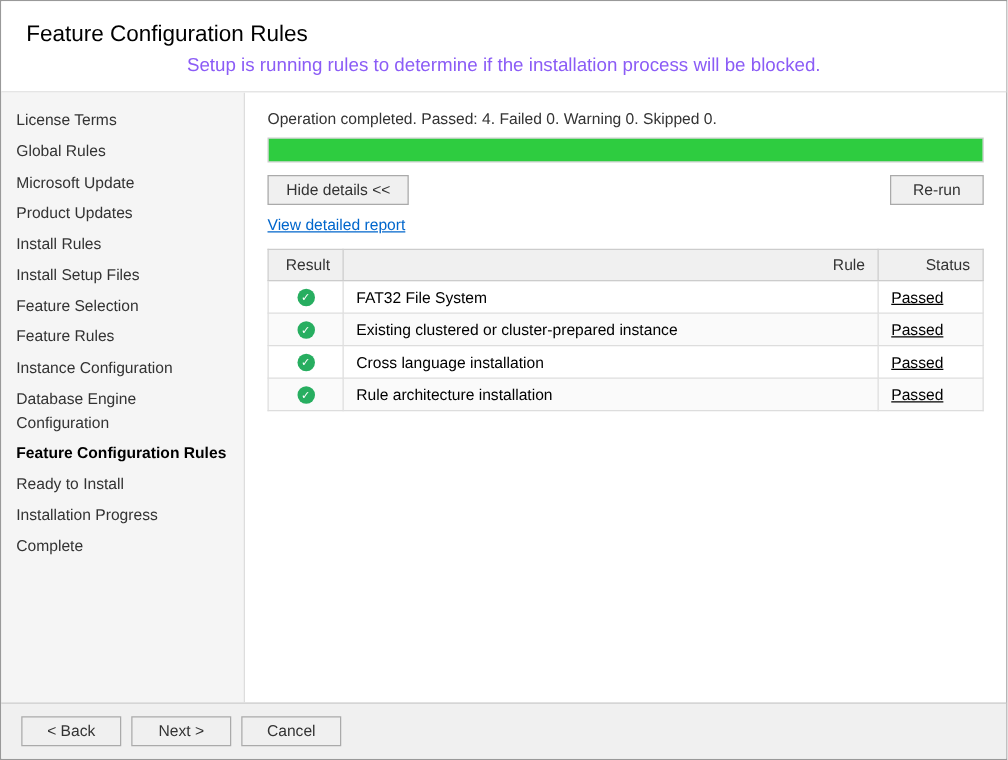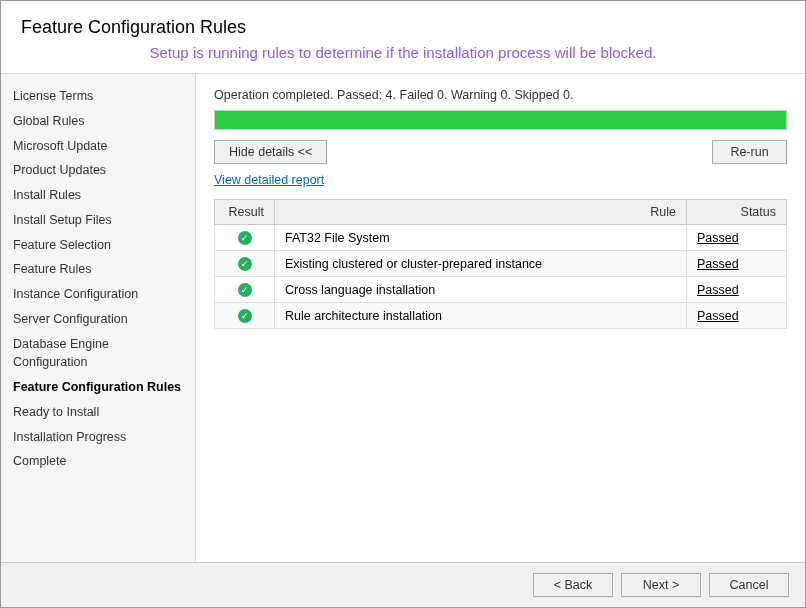--- a/index.html
+++ b/index.html
@@ -178,30 +178,29 @@
     .passed-link {
       color: #000000;
       text-decoration: underline;
       cursor: pointer;
     }
     .footer {
       background: #f0f0f0;
       border-top: 1px solid #ccc;
       padding: 10px 16px;
       display: flex;
-      justify-content: flex-end;
       gap: 8px;
       flex-shrink: 0;
     }
     .footer .btn {
       min-width: 80px;
     }
     .col-result { width: 60px; }
     .col-rule { }
-    .col-status { width: 100px; }
+    .col-status { width: 84px; }
   </style>
 </head>
 <body>
 
 <div class="window">
 
 
   <div class="header-section">
     <div class="header-title">Feature Configuration Rules</div>
     <div class="header-subtitle">Setup is running rules to determine if the installation process will be blocked.</div>
@@ -212,21 +211,20 @@
     <div class="sidebar">
         <div class="sidebar-item">License Terms</div>
         <div class="sidebar-item">Global Rules</div>
         <div class="sidebar-item">Microsoft Update</div>
         <div class="sidebar-item">Product Updates</div>
         <div class="sidebar-item">Install Rules</div>
         <div class="sidebar-item">Install Setup Files</div>
         <div class="sidebar-item">Feature Selection</div>
         <div class="sidebar-item">Feature Rules</div>
         <div class="sidebar-item">Instance Configuration</div>
-        <div class="sidebar-item">Server Configuration</div>
         <div class="sidebar-item">Database Engine Configuration</div>
         <div class="sidebar-item active">Feature Configuration Rules</div>
         <div class="sidebar-item">Ready to Install</div>
         <div class="sidebar-item">Installation Progress</div>
         <div class="sidebar-item">Complete</div>
       </div>
 
     <div class="content-area">
       <div class="operation-status">Operation completed.  Passed: 4.   Failed 0.   Warning 0.   Skipped 0.</div>
 

